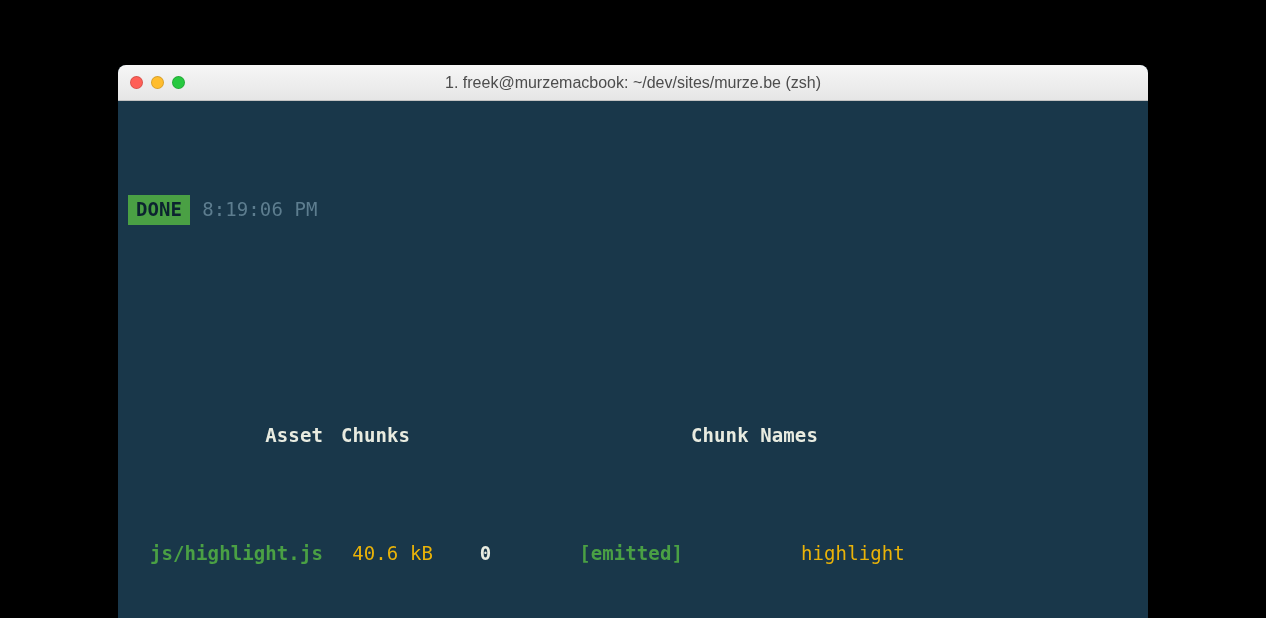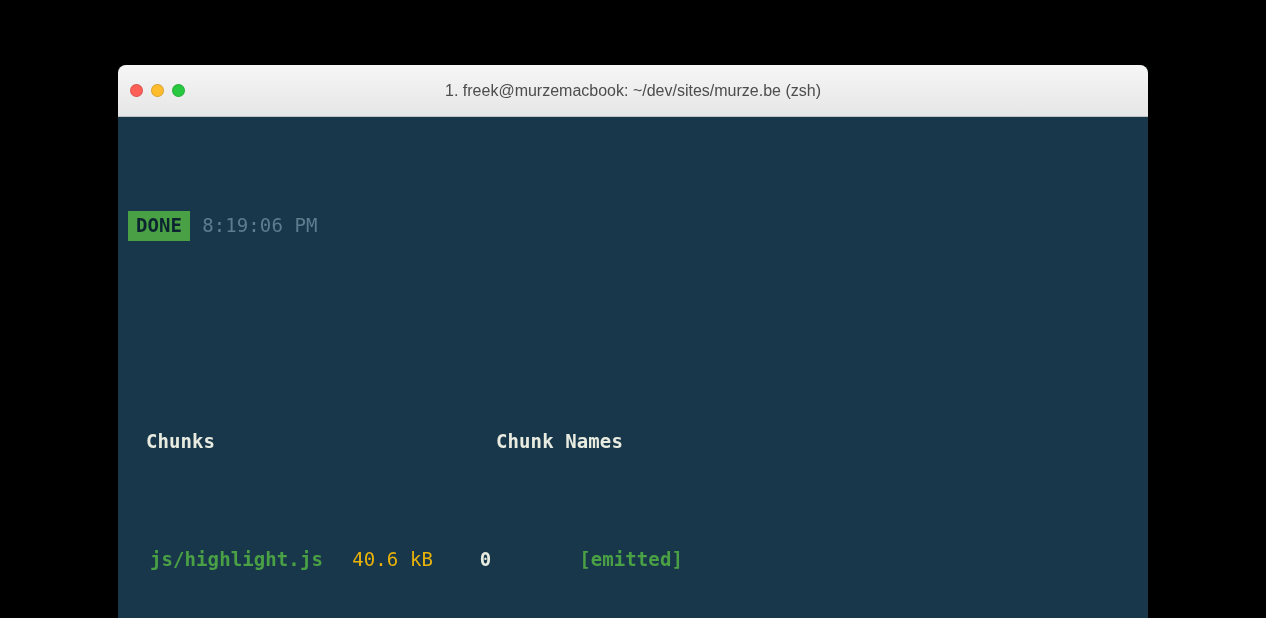--- a/index.html
+++ b/index.html
@@ -14,21 +14,21 @@
       padding-top: 65px;
     }
     .window {
       width: 1030px;
       border-radius: 8px;
       overflow: hidden;
       box-shadow: 0 20px 60px rgba(0,0,0,0.6);
       background: #19374a;
     }
     .titlebar {
-      height: 52px;
+      height: 36px;
       background: linear-gradient(to bottom, #f6f6f6, #e6e6e6);
       border-bottom: 1px solid #c2c2c2;
       display: flex;
       align-items: center;
       padding: 0 12px;
       position: relative;
     }
     .traffic-lights {
       display: flex;
       gap: 8px;
@@ -55,21 +55,21 @@
       padding: 6px 10px 8px 10px;
       font-size: 19px;
       line-height: 1.55;
       color: #dcdccc;
       white-space: pre;
       letter-spacing: 0.1px;
     }
     .status-line {
       display: flex;
       align-items: center;
-      margin-bottom: 2px;
+      margin-bottom: 12px;
     }
     .done-badge {
       background: #4aa044;
       color: #0c2330;
       font-weight: bold;
       padding: 0 8px;
       margin-right: 12px;
     }
     .status-msg { color: #4aa044; flex: 1; }
     .status-time { color: #5d7d8f; }
@@ -102,32 +102,34 @@
   <div class="terminal">
 
     <div class="status-line">
       <span class="done-badge">DONE</span>
       <span class="status-time">8:19:06 PM</span>
     </div>
 
     <div class="spacer"></div>
 
     <div class="row">
+      <span class="col-asset  white-bold">Asset</span>
       <span class="col-chunks white-bold">Chunks</span>
       <span class="col-emit"></span>
       <span class="col-big"></span>
       <span class="col-names  white-bold">Chunk Names</span>
     </div>
 
     <div class="row">
       <span class="col-asset  green-bold">js/highlight.js</span>
       <span class="col-size   dim">40.6 kB</span>
       <span class="col-chunks white-bold">0</span>
       <span class="col-emit   green-bold">[emitted]</span>
       <span class="col-big    yellow-bold"></span>
+      <span class="col-names  dim">highlight</span>
     </div>
 
     
 
     
 
     
 
     
 

